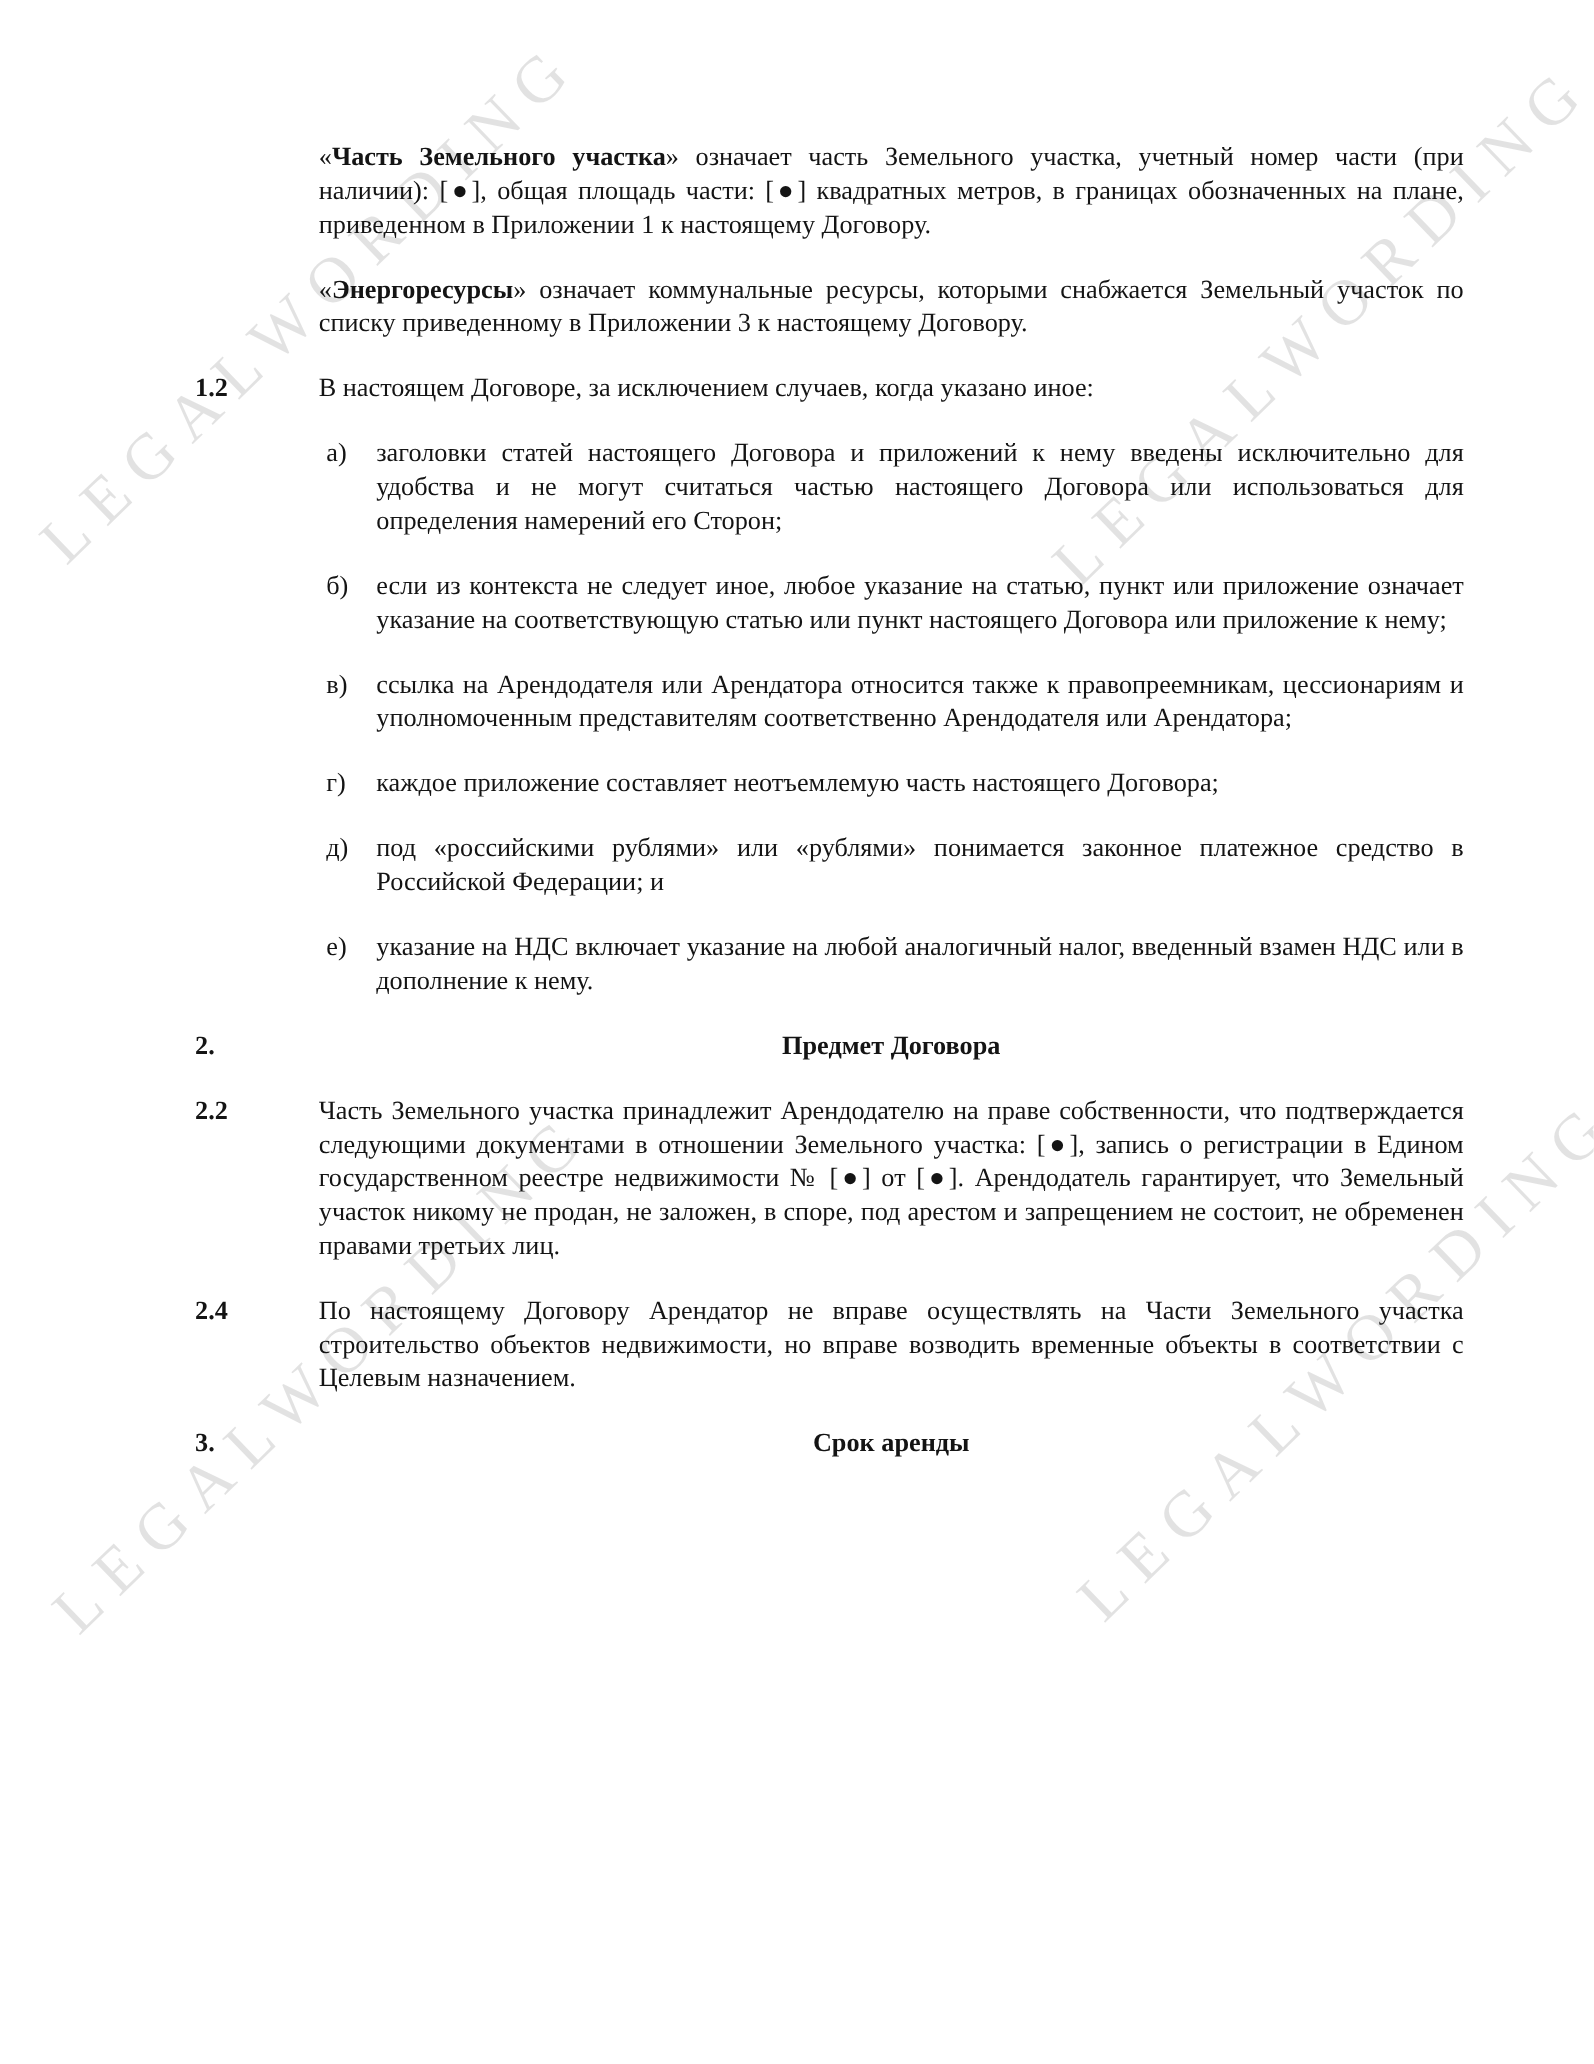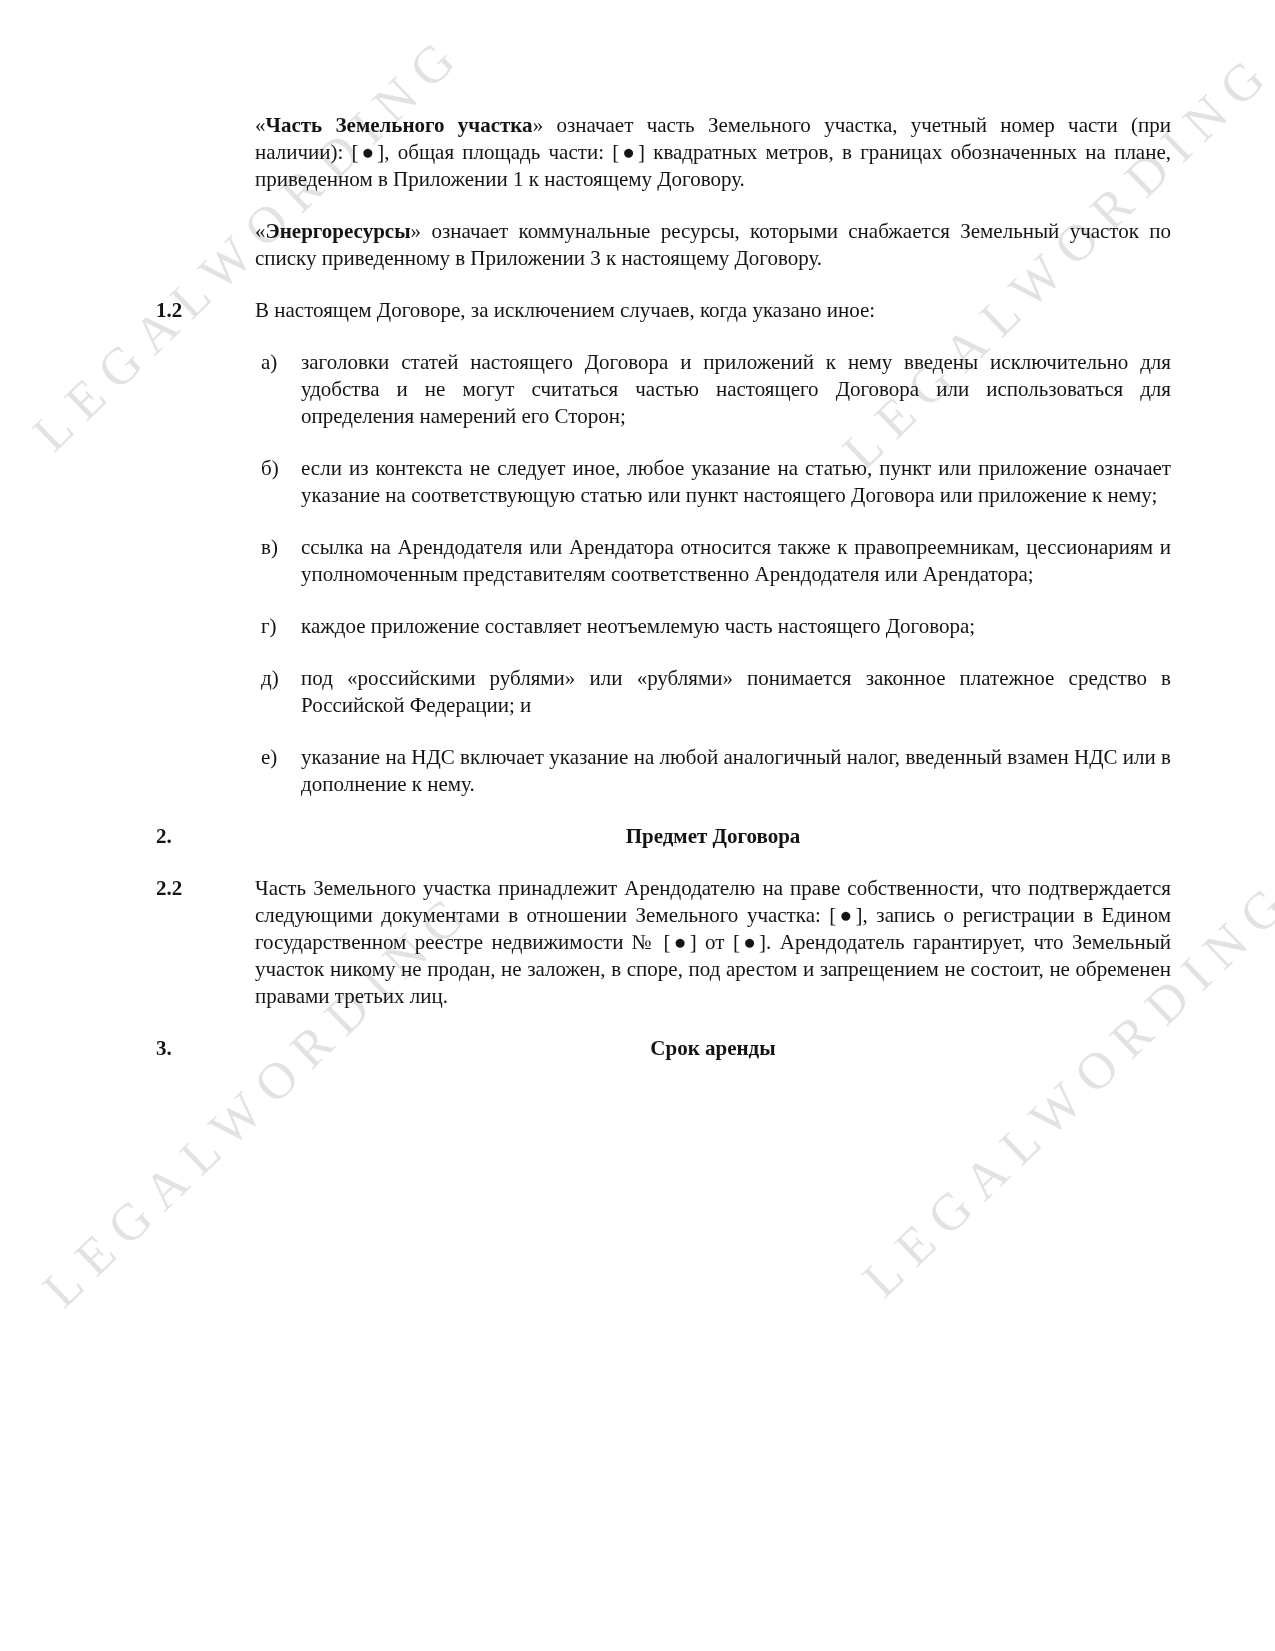--- a/index.html
+++ b/index.html
@@ -141,20 +141,24 @@
       <div class="text">Предмет Договора</div>
     </div>
 
 
     <div class="row">
       <span class="num">2.2</span>
       <div class="text">Часть Земельного участка принадлежит Арендодателю на праве собственности, что подтверждается следующими документами в отношении Земельного участка: [●], запись о регистрации в Едином государственном реестре недвижимости № [●] от [●]. Арендодатель гарантирует, что Земельный участок никому не продан, не заложен, в споре, под арестом и запрещением не состоит, не обременен правами третьих лиц.</div>
     </div>
 
 
+    <div class="row">
+      <span class="num">2.4</span>
+      <div class="text">По настоящему Договору Арендатор не вправе осуществлять на Части Земельного участка строительство объектов недвижимости, но вправе возводить временные объекты в соответствии с Целевым назначением.</div>
+    </div>
 
     <div class="row heading">
       <span class="num">3.</span>
       <div class="text">Срок аренды</div>
     </div>
 
 
   </div>
 </div>
 

